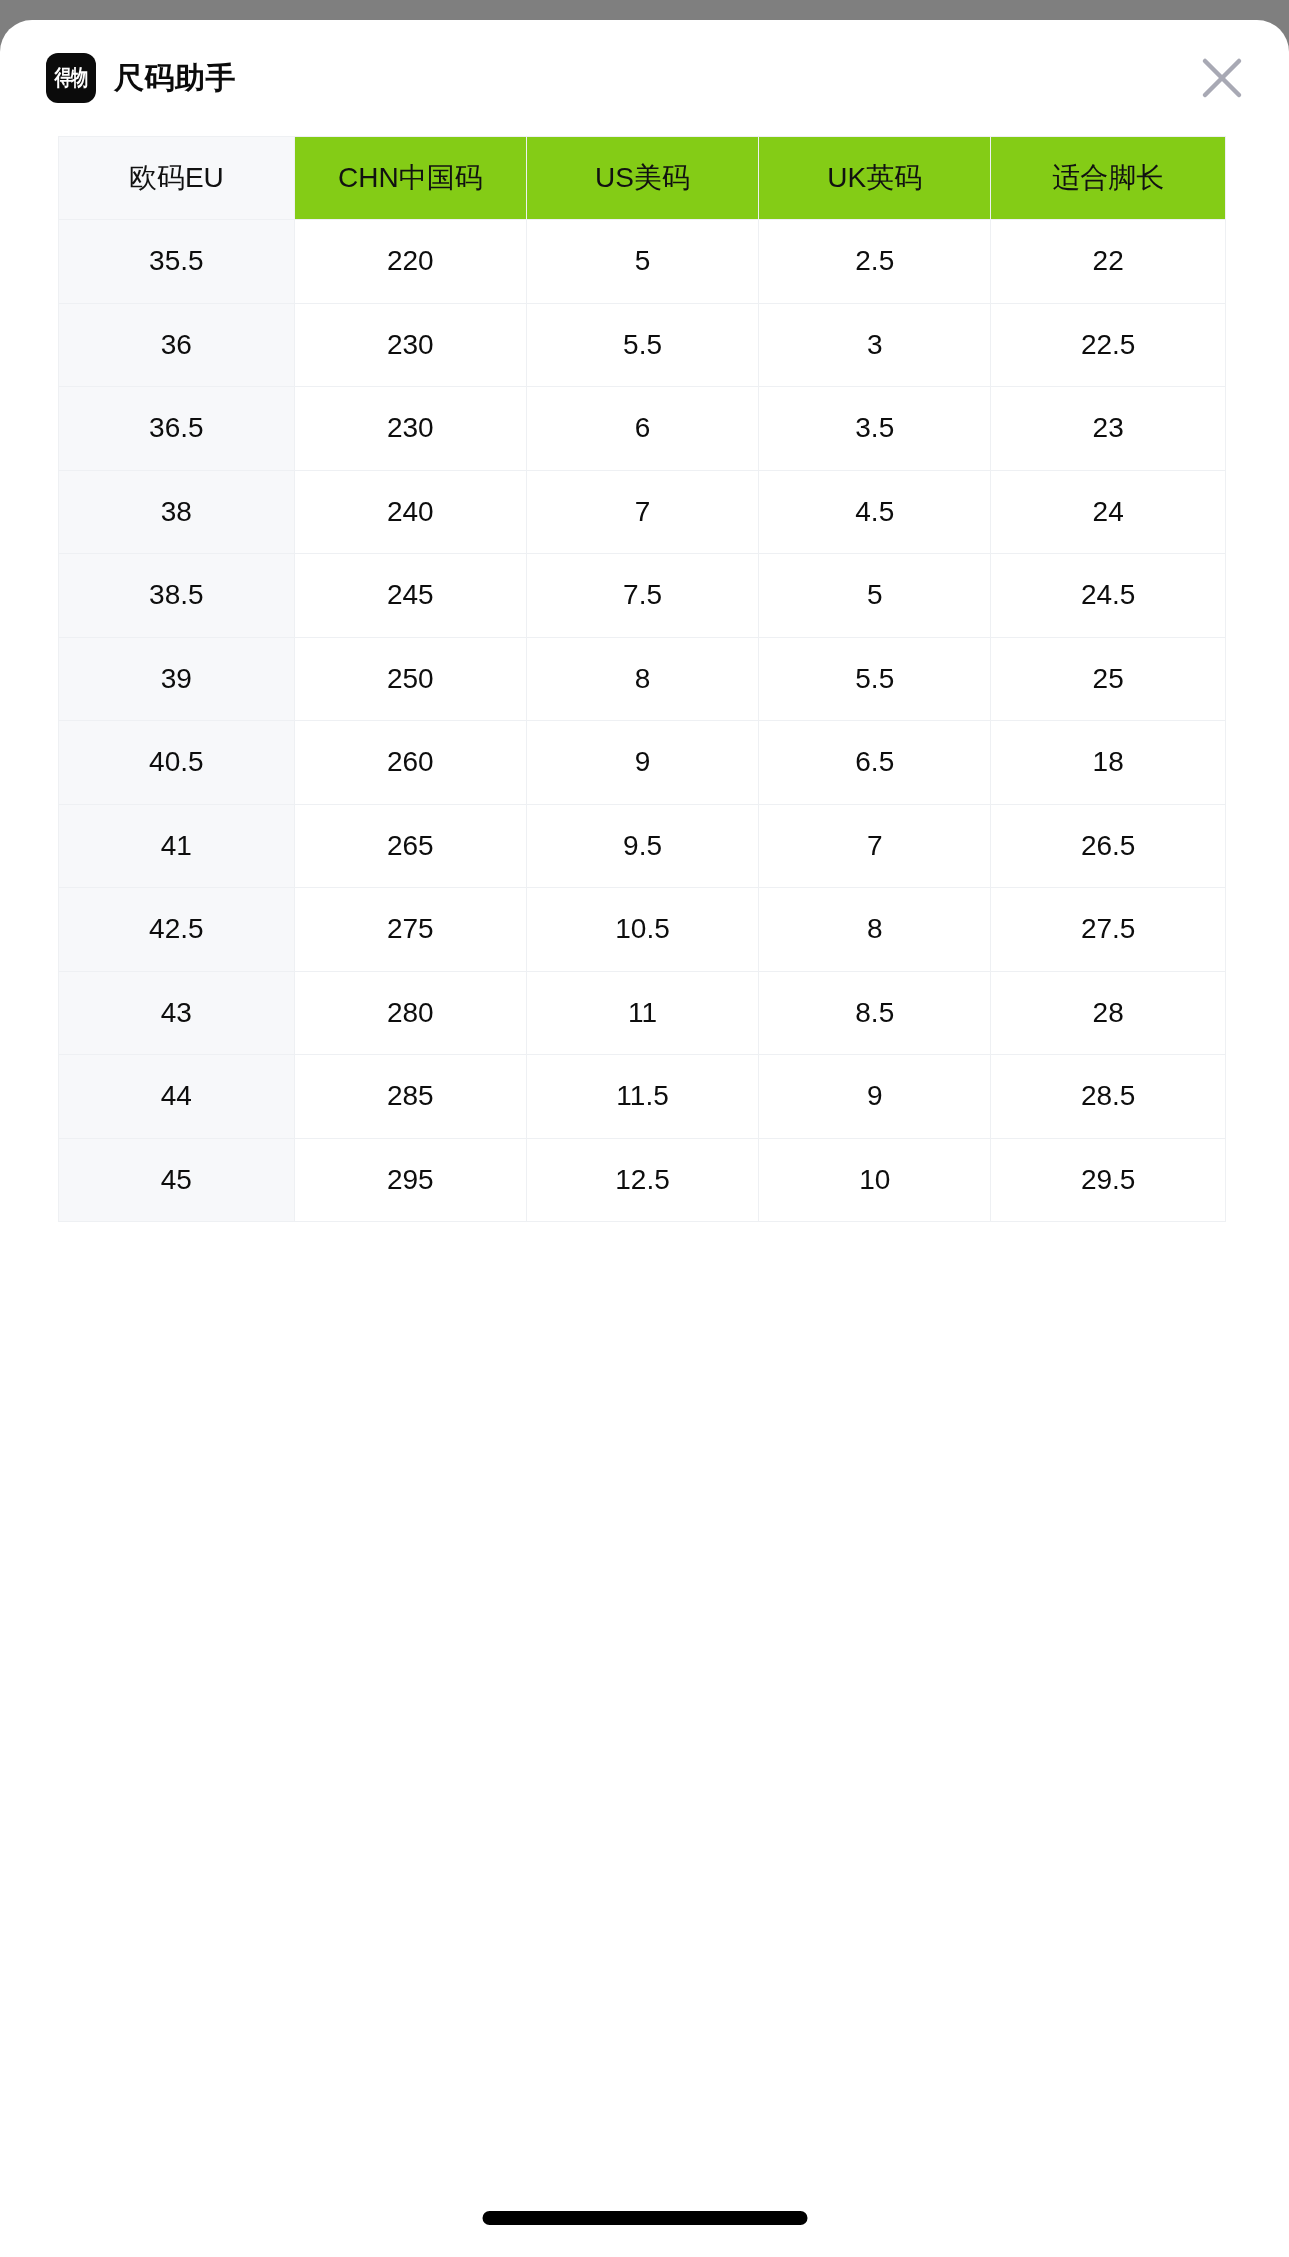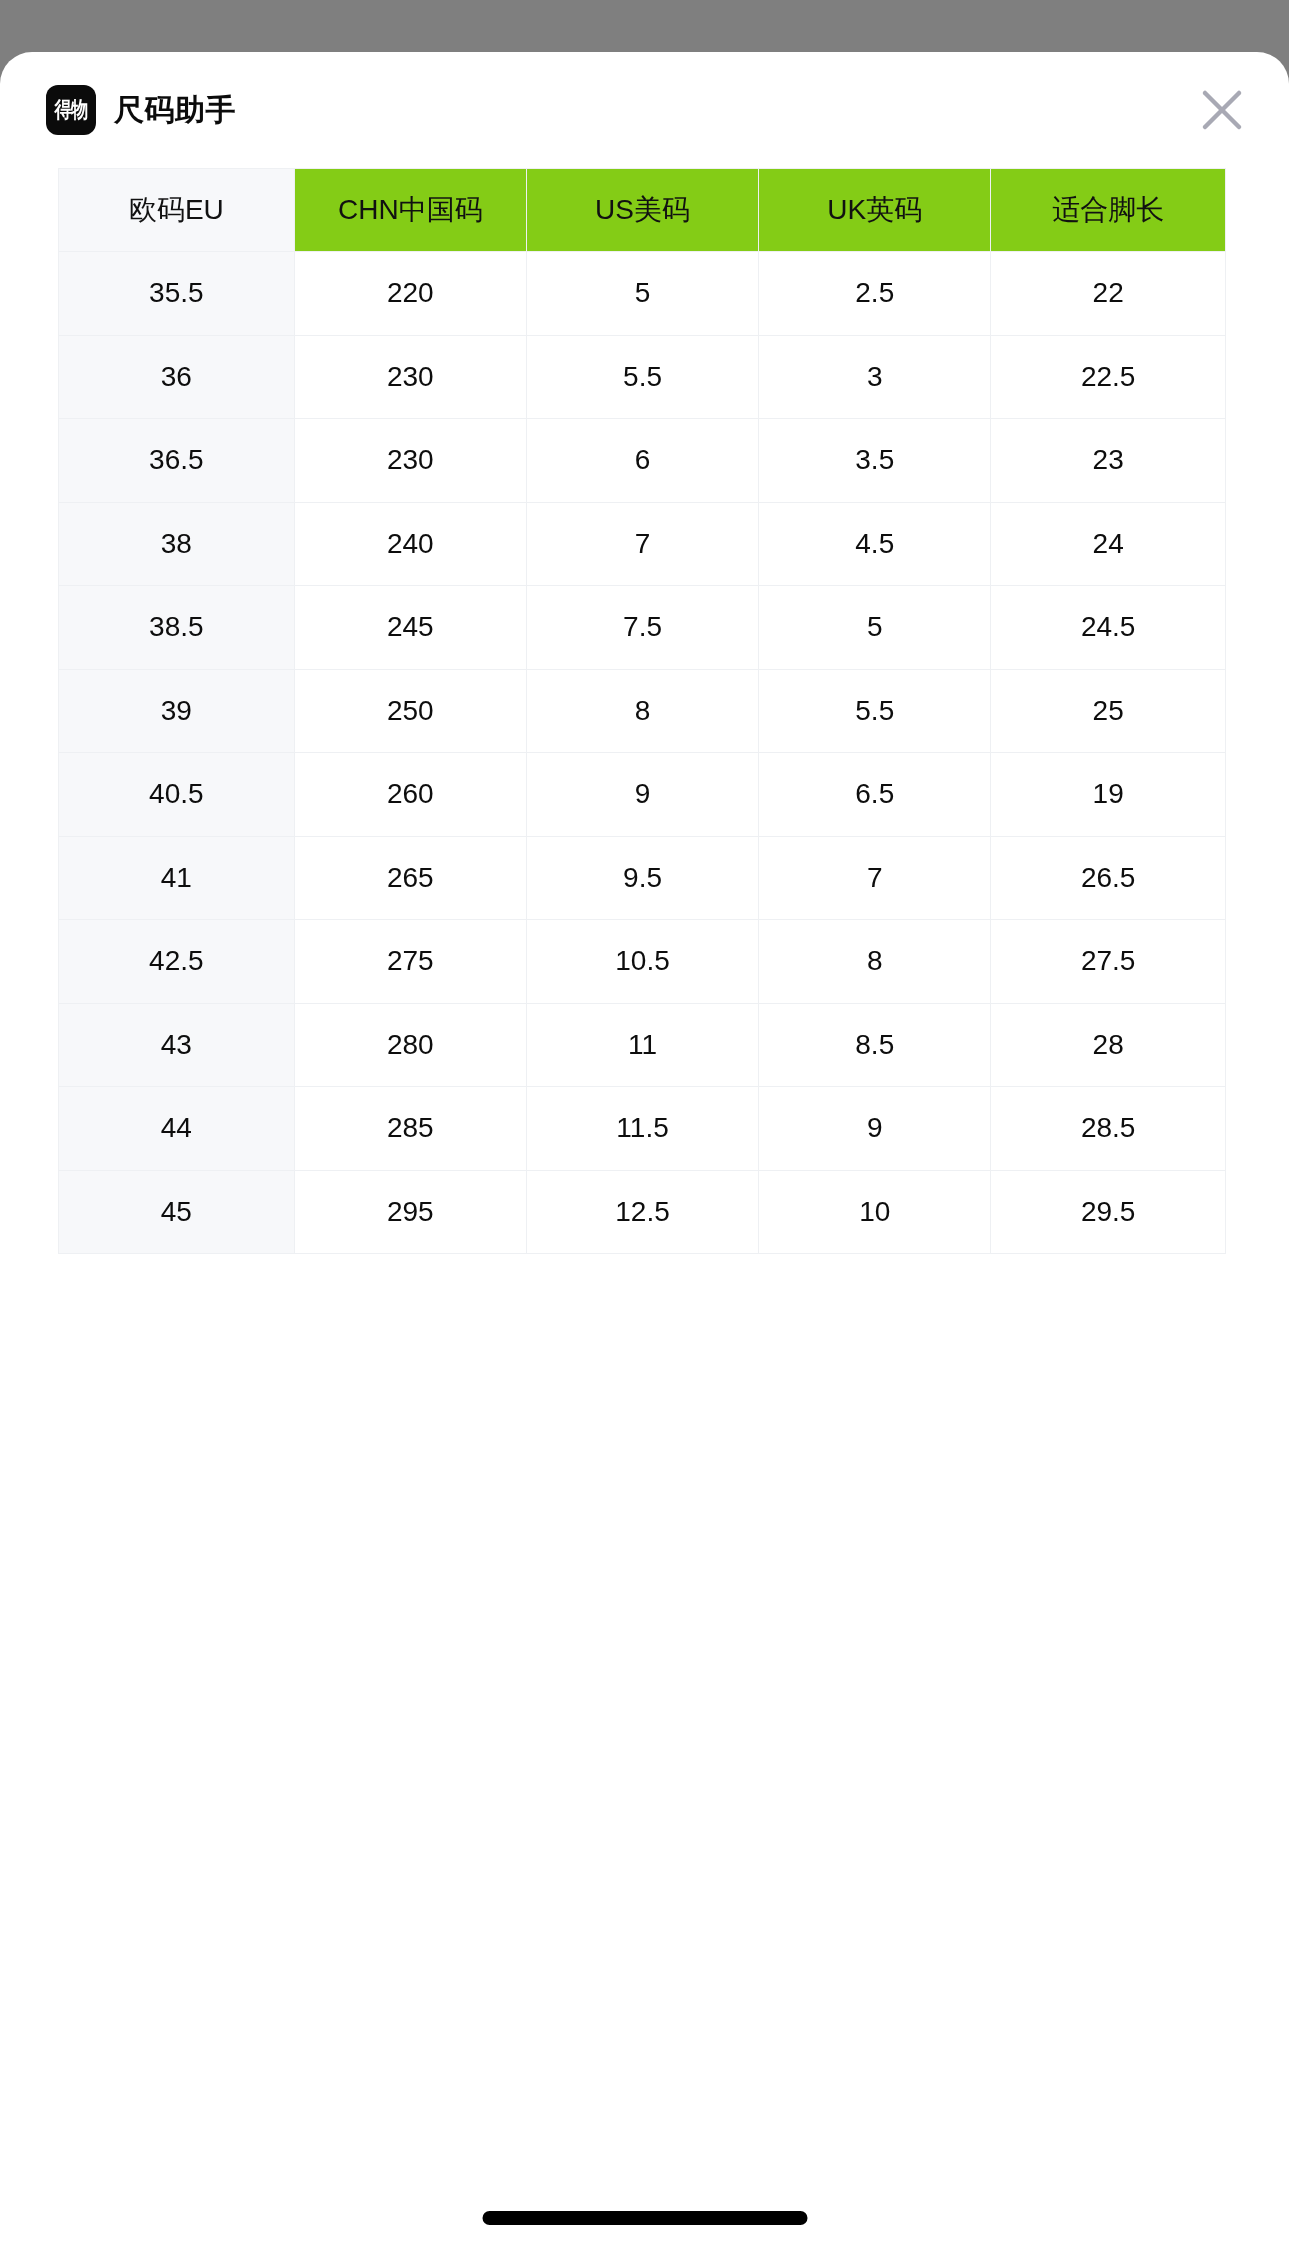--- a/index.html
+++ b/index.html
@@ -28,21 +28,20 @@
   .sheet {
     position: absolute;
     left: 0;
     right: 0;
     top: 20px;
     bottom: 0;
     background: #ffffff;
     border-top-left-radius: 32px;
     border-top-right-radius: 32px;
     overflow: hidden;
-    margin-top: 32px;
   }
 
   
   .sheet-header {
     position: relative;
     height: 116px;
     display: flex;
     align-items: center;
     padding: 0 34px 0 46px;
   }
@@ -235,21 +234,21 @@
             <td>250</td>
             <td>8</td>
             <td>5.5</td>
             <td>25</td>
           </tr>
           <tr>
             <td>40.5</td>
             <td>260</td>
             <td>9</td>
             <td>6.5</td>
-            <td>19</td>
+            <td>18</td>
           </tr>
           <tr>
             <td>41</td>
             <td>265</td>
             <td>9.5</td>
             <td>7</td>
             <td>26.5</td>
           </tr>
           <tr>
             <td>42.5</td>

